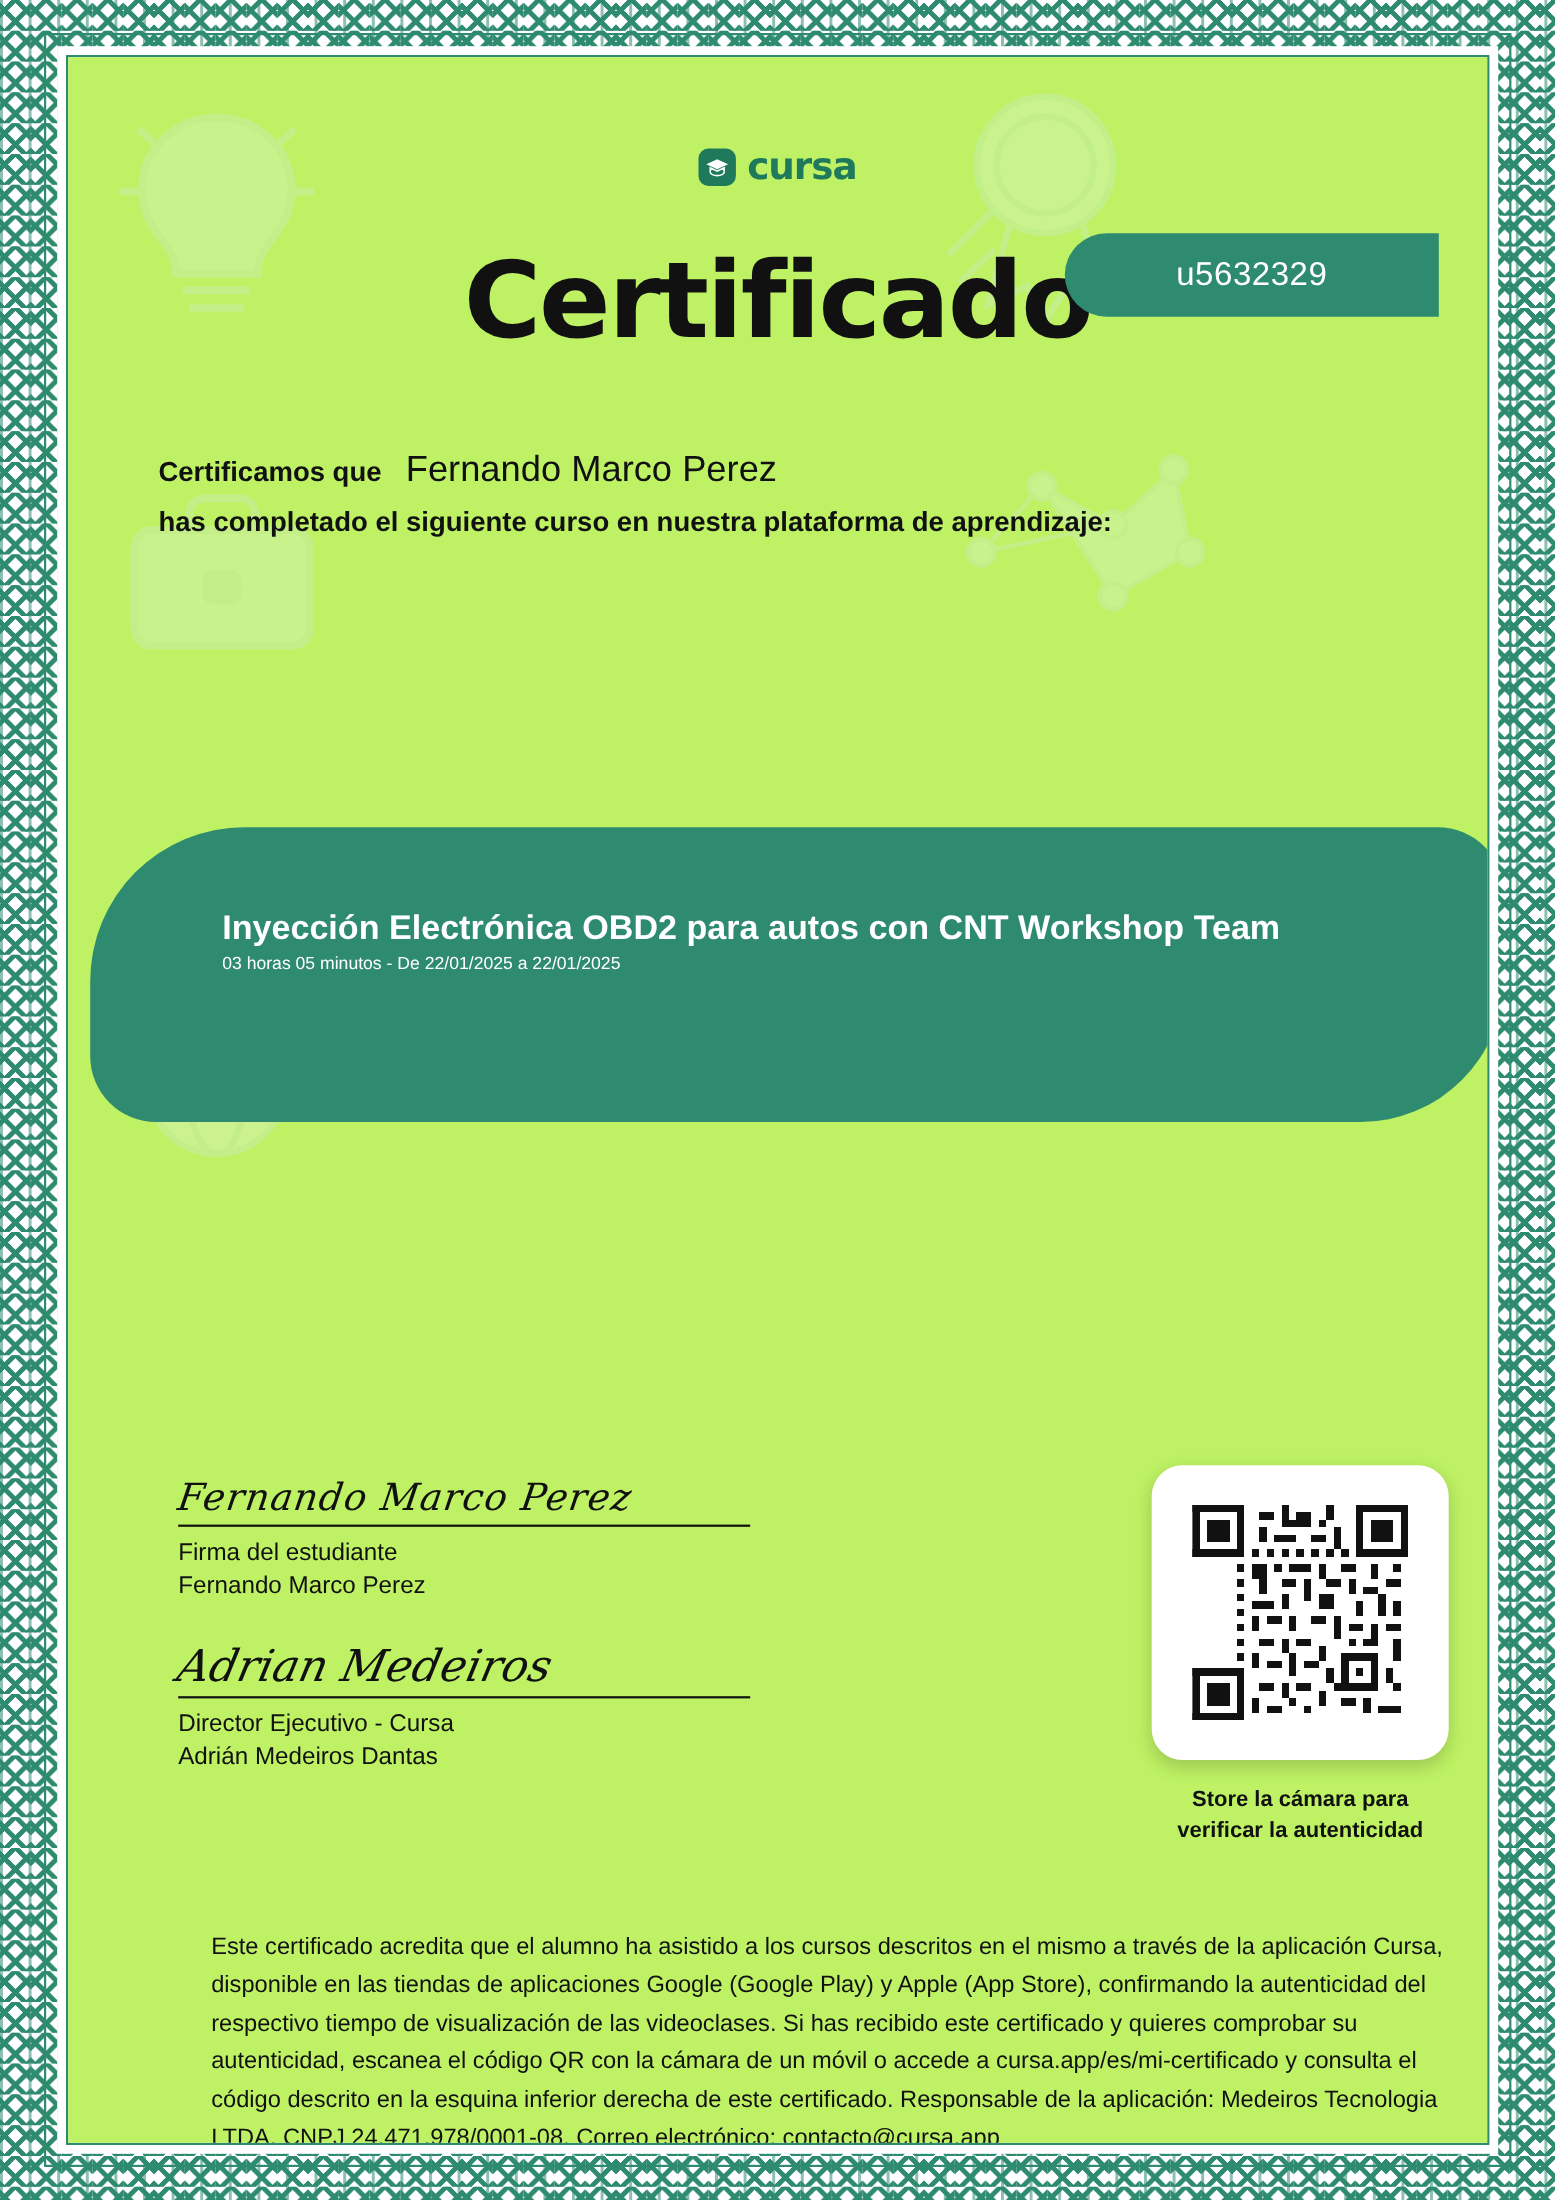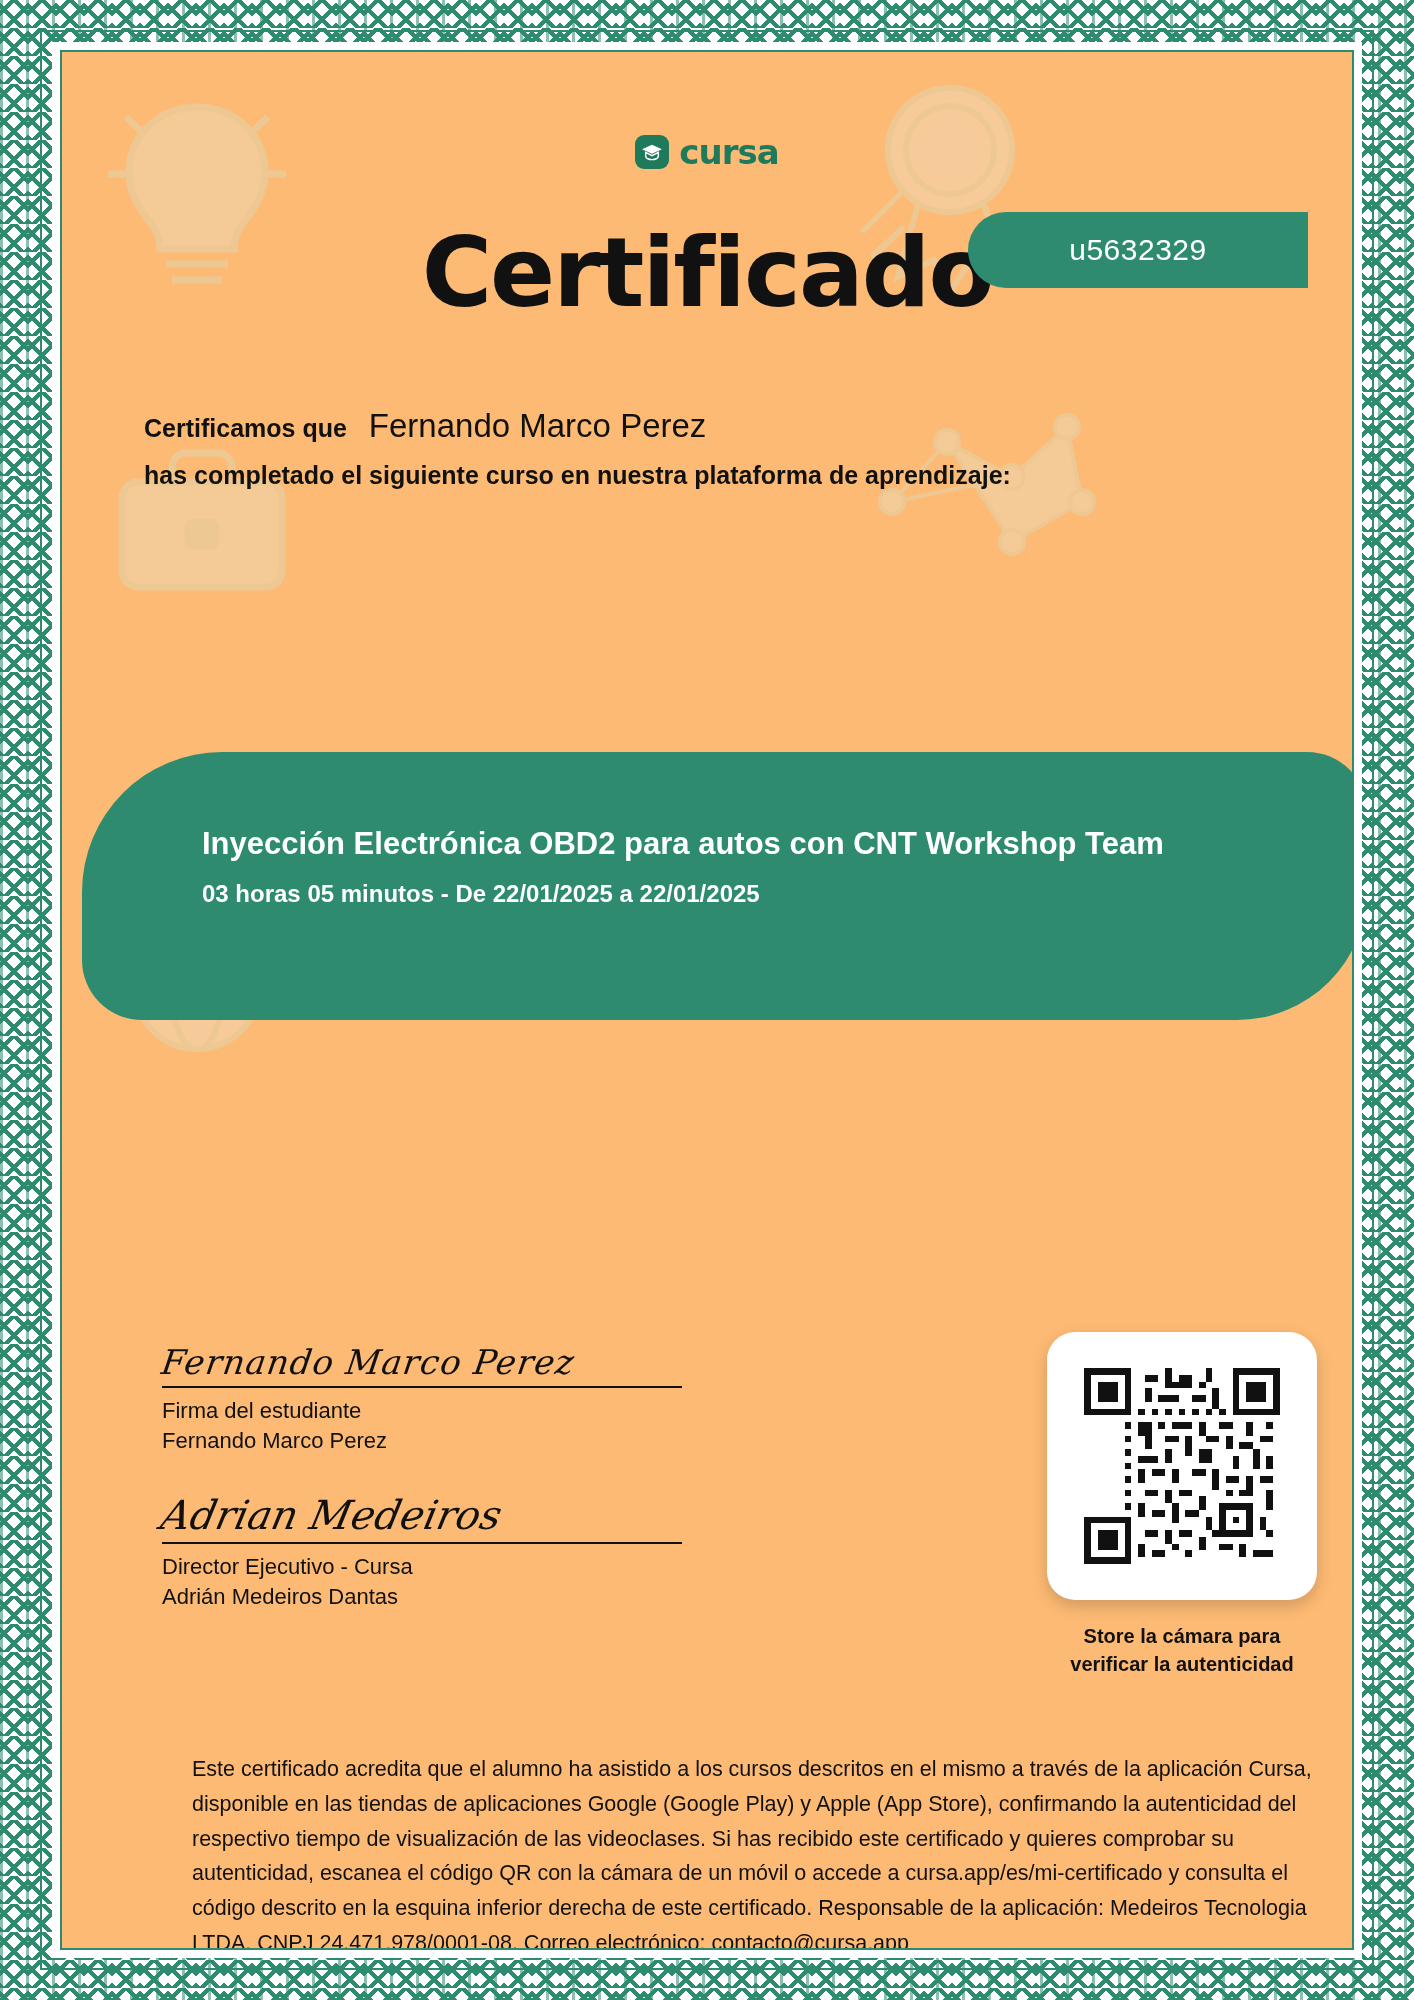--- a/index.html
+++ b/index.html
@@ -44,21 +44,21 @@
   .border-line-inner {
     position: absolute;
     left: 60px; top: 50px; right: 60px; bottom: 50px;
     border: 2px solid #2e8b6f;
     pointer-events: none;
   }
 
   .content {
     position: absolute;
     left: 62px; top: 52px; right: 62px; bottom: 52px;
-    background: #fdba74;
+    background: #bef264;
     overflow: hidden;
   }
 
   
   .wm { position: absolute; opacity: 0.30; pointer-events: none; }
   .wm svg { display: block; }
 
   
   .logo-row {
     position: absolute;
@@ -153,24 +153,24 @@
     right: 120px;
   }
   .course-title {
     color: #ffffff;
     font-size: 31px;
     font-weight: 700;
     line-height: 1.28;
     max-width: 1020px;
   }
   .course-meta {
-    margin-top: 16px;
+    margin-top: 4px;
     color: #ffffff;
-    font-size: 24px;
-    font-weight: 700;
+    font-size: 16px;
+    font-weight: 400;
   }
 
   
   .sig-block { position: absolute; }
   .sig-1 { left: 100px; top: 1290px; width: 540px; }
   .sig-2 { left: 100px; top: 1440px; width: 540px; }
   .sig-script {
     font-family: "DejaVu Serif", serif;
     font-style: italic;
     font-size: 34px;

